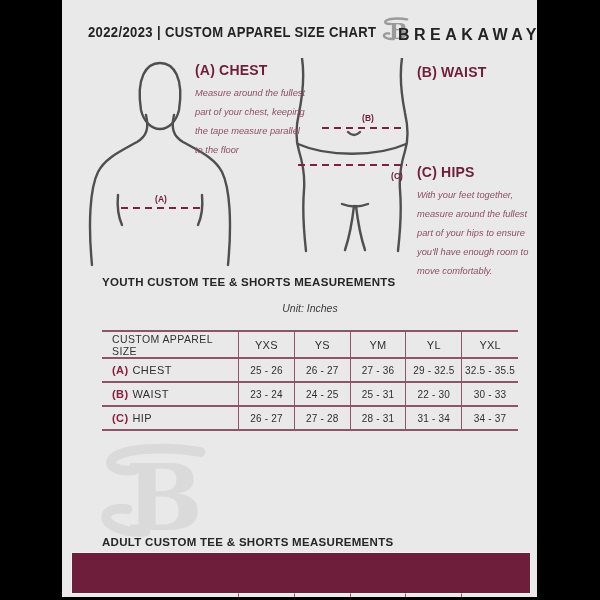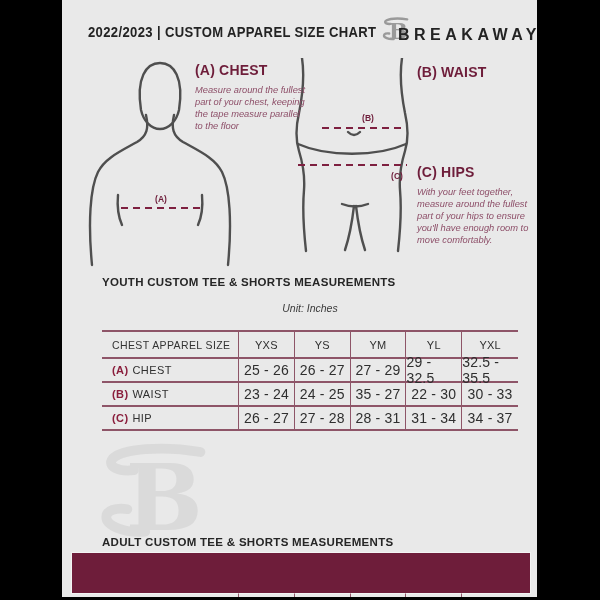--- a/index.html
+++ b/index.html
@@ -15,37 +15,37 @@
   
   .hdr-title{position:absolute;left:26px;top:24px;font-size:14.5px;font-weight:700;color:#232323;
     letter-spacing:.4px;transform:scaleX(.9);transform-origin:left center;white-space:nowrap;}
   .hdr-logo{position:absolute;left:318px;top:14px;width:32px;height:30px;color:var(--logo-silver);}
   .hdr-brand{position:absolute;left:336px;top:26px;font-size:16px;font-weight:700;color:#232323;
     letter-spacing:4.5px;white-space:nowrap;}
 
   
   .blk{position:absolute;}
   .blk h3{font-size:14px;font-weight:700;color:var(--maroon);letter-spacing:.2px;}
-  .blk p{margin-top:6px;font-size:9.3px;line-height:12px;font-style:italic;color:var(--mauve);}
+  .blk p{margin-top:6px;font-size:9.3px;line-height:19px;font-style:italic;color:var(--mauve);}
 
   .fig{position:absolute;}
   .fig path{fill:none;stroke:var(--figure);stroke-width:2.4;stroke-linecap:round;}
   .fig .dash{stroke:var(--maroon-bright);stroke-width:2.2;stroke-dasharray:7 5;stroke-linecap:butt;}
   .fig text{font-family:"Liberation Sans",sans-serif;font-size:8.5px;font-weight:700;fill:var(--maroon);}
 
   
   .sec-title{position:absolute;left:31px;width:416px;font-size:11.5px;font-weight:700;
     color:#262626;letter-spacing:.3px;}
   .sec-unit{position:absolute;left:31px;width:416px;text-align:center;font-size:10.5px;font-style:italic;
     color:var(--muted-ink);}
 
   
   .tbl{position:absolute;left:31px;width:416px;border-top:2px solid var(--line);}
   .tr{display:grid;grid-template-columns:137px repeat(5,1fr);border-bottom:2px solid var(--line);}
-  .tc{display:flex;align-items:center;justify-content:center;height:22px;font-size:14px;color:var(--ink);
+  .tc{display:flex;align-items:center;justify-content:center;height:22px;font-size:10px;color:var(--ink);
     border-right:1.5px solid var(--line);letter-spacing:.2px;}
   .tr .tc:last-child{border-right:none;}
   .tr.head .tc{height:25px;font-weight:400;font-size:11px;}
   .tc.lab{justify-content:flex-start;padding-left:10px;font-size:11px;letter-spacing:.4px;}
   .tr.head .tc.lab{font-weight:400;font-size:10.5px;color:#333;}
   .key{color:#8a1e3c;font-weight:700;margin-right:4px;}
 
   .watermark{position:absolute;left:28px;top:421px;width:130px;height:140px;color:var(--watermark);z-index:0;}
   .bar{position:absolute;left:10px;top:553px;width:458px;height:40px;background:var(--maroon);
     outline:1px solid rgba(255,255,255,.45);z-index:2;}
@@ -107,46 +107,46 @@
   </div>
 
   <svg class="watermark" viewBox="0 0 40 34">
       <use href="#logo-b"></use>
     </svg>
 
   <div class="sec-title z" style="top:276px">YOUTH CUSTOM TEE &amp; SHORTS MEASUREMENTS</div>
   <div class="sec-unit z" style="top:290px">Unit: Inches</div>
   <div class="tbl z" style="top:306px">
     <div class="tr head">
-      <div class="tc lab">CHEST APPAREL SIZE</div>
+      <div class="tc lab">CUSTOM APPAREL SIZE</div>
       <div class="tc">YXS</div>
       <div class="tc">YS</div>
       <div class="tc">YM</div>
       <div class="tc">YL</div>
       <div class="tc">YXL</div>
     </div>
     <div class="tr">
       <div class="tc lab">
           <span class="key">(A)</span>
           <span>CHEST</span>
         </div>
       <div class="tc">25 - 26</div>
       <div class="tc">26 - 27</div>
-      <div class="tc">27 - 29</div>
+      <div class="tc">27 - 36</div>
       <div class="tc">29 - 32.5</div>
       <div class="tc">32.5 - 35.5</div>
     </div>
     <div class="tr">
       <div class="tc lab">
           <span class="key">(B)</span>
           <span>WAIST</span>
         </div>
       <div class="tc">23 - 24</div>
       <div class="tc">24 - 25</div>
-      <div class="tc">35 - 27</div>
+      <div class="tc">25 - 31</div>
       <div class="tc">22 - 30</div>
       <div class="tc">30 - 33</div>
     </div>
     <div class="tr">
       <div class="tc lab">
           <span class="key">(C)</span>
           <span>HIP</span>
         </div>
       <div class="tc">26 - 27</div>
       <div class="tc">27 - 28</div>

